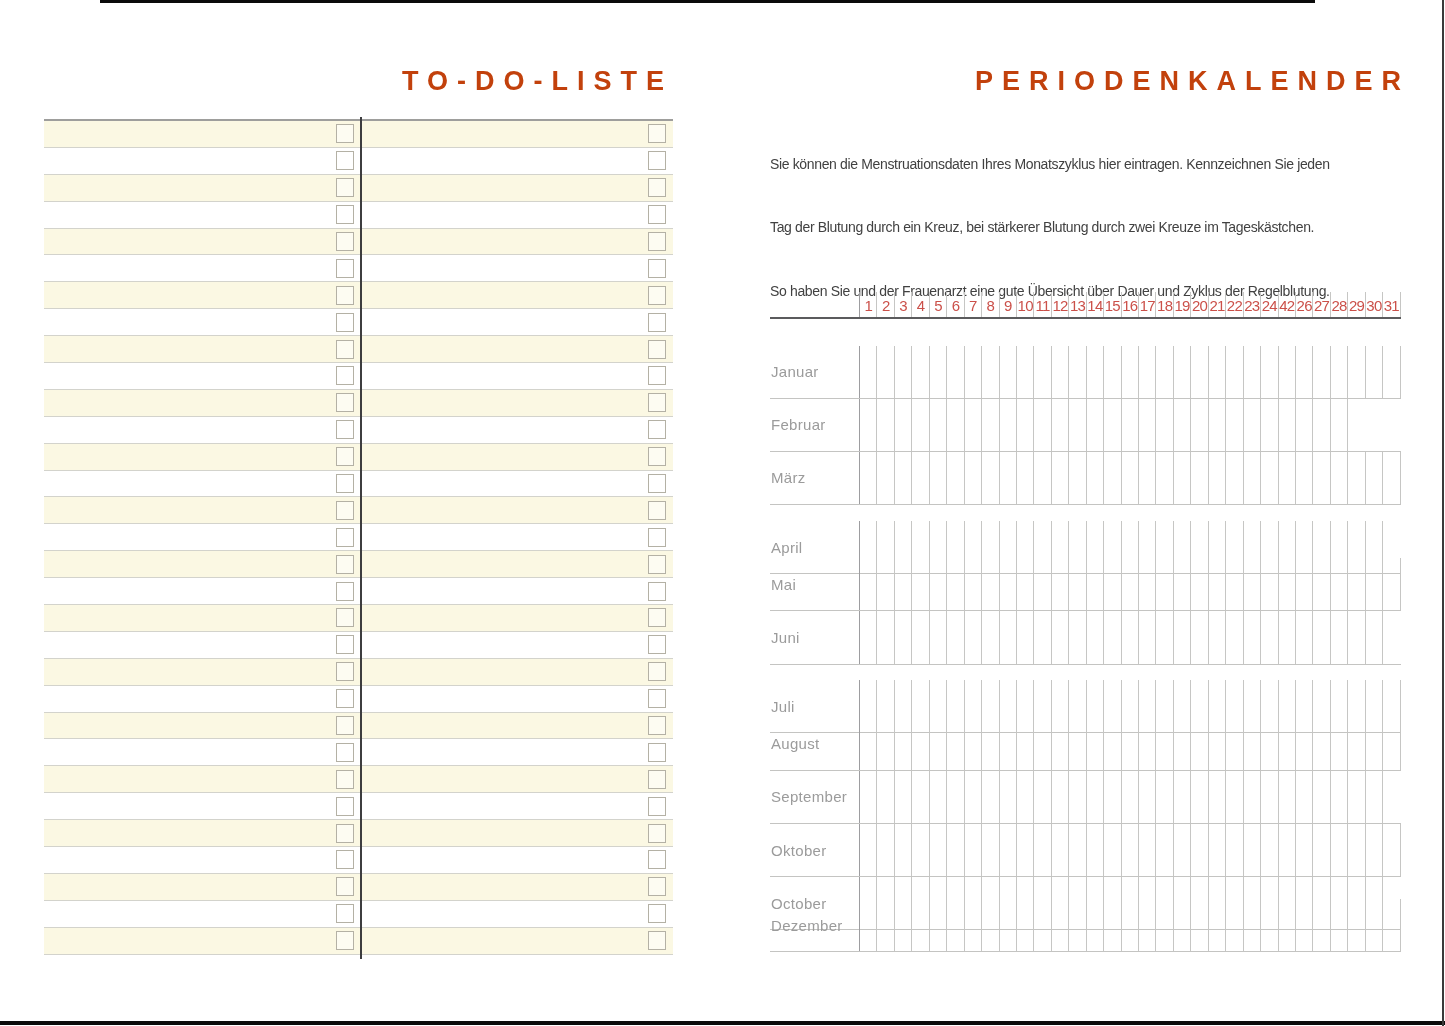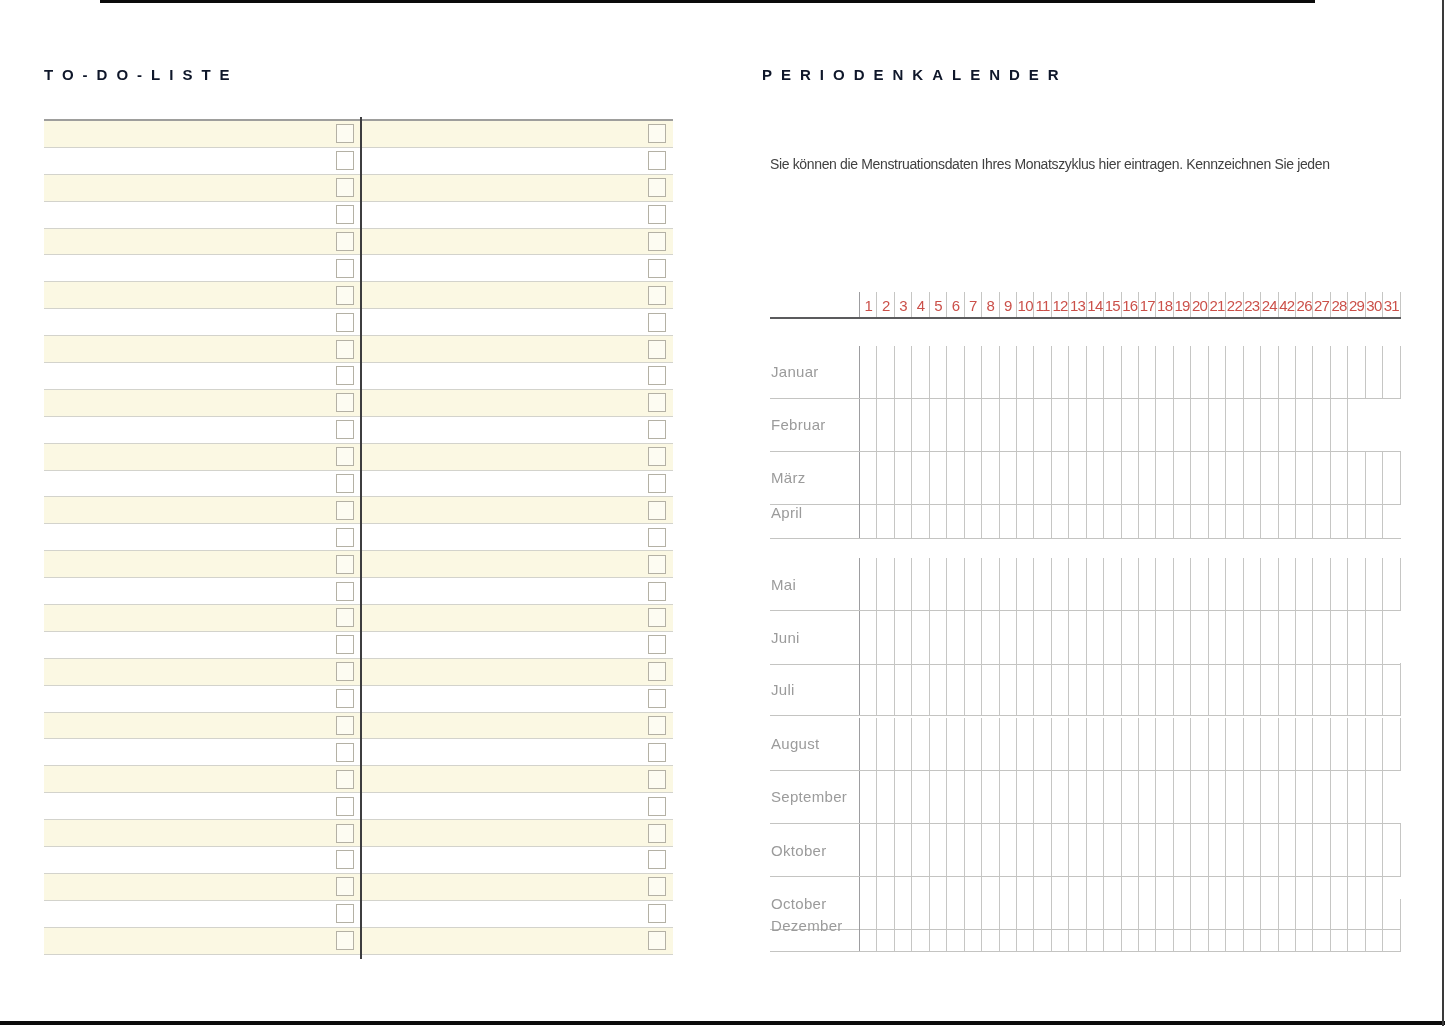--- a/index.html
+++ b/index.html
@@ -6,22 +6,22 @@
   .page{
     position:relative;width:1445px;height:1026px;background:#ffffff;
     font-family:"Liberation Sans",sans-serif;overflow:hidden;
   }
   
   .edge-top{position:absolute;left:100px;top:0;width:1215px;height:3px;background:#0b0b0b;}
   .edge-bottom{position:absolute;left:0;top:1021px;width:1445px;height:4px;background:#0b0b0b;}
   .edge-right{position:absolute;left:1442px;top:0;width:2px;height:1026px;background:#3a3a3a;}
 
   .section-title{
-    position:absolute;top:66px;margin:0;text-align:left;
-    font-size:15px;font-weight:bold;letter-spacing:9px;color:#0f172a;
+    position:absolute;top:66px;margin:0;text-align:right;
+    font-size:27px;font-weight:bold;letter-spacing:9px;color:#c2410c;
   }
   .todo-title{left:44px;width:629px;}
   .period-title{left:762px;width:648px;}
 
   
   .todo-list{
     position:absolute;left:44px;top:119px;width:629px;
     border-top:2px solid #9e9e9c;
   }
   .trow{display:flex;height:26.9px;box-sizing:border-box;border-bottom:1px solid #d3d3cc;background:#ffffff;}
@@ -324,20 +324,22 @@
           </div>
         </div>
       </div>
     <div class="todo-divider"></div>
   </section>
 
   <section>
     <h1 class="section-title period-title">PERIODENKALENDER</h1>
     <div class="intro" id="intro">
         <div class="iline">Sie können die Menstruationsdaten Ihres Monatszyklus hier eintragen. Kennzeichnen Sie jeden</div>
+        <div class="iline">Tag der Blutung durch ein Kreuz, bei stärkerer Blutung durch zwei Kreuze im Tageskästchen.</div>
+        <div class="iline">So haben Sie und der Frauenarzt eine gute Übersicht über Dauer und Zyklus der Regelblutung.</div>
       </div>
     <div class="dayhead" id="dayhead">
         <div class="dnum">1</div>
         <div class="dnum">2</div>
         <div class="dnum">3</div>
         <div class="dnum">4</div>
         <div class="dnum">5</div>
         <div class="dnum">6</div>
         <div class="dnum">7</div>
         <div class="dnum">8</div>
@@ -469,21 +471,21 @@
             <div class="dcell"></div>
             <div class="dcell"></div>
             <div class="dcell"></div>
             <div class="dcell"></div>
             <div class="dcell"></div>
             <div class="dcell"></div>
             <div class="dcell"></div>
             <div class="endtick"></div>
           </div>
         </div>
-        <div class="mrow" style="top: 459px;">
+        <div class="mrow" style="top: 494px;">
           <div class="mlabel">April</div>
           <div class="mcells">
             <div class="dcell"></div>
             <div class="dcell"></div>
             <div class="dcell"></div>
             <div class="dcell"></div>
             <div class="dcell"></div>
             <div class="dcell"></div>
             <div class="dcell"></div>
             <div class="dcell"></div>
@@ -578,21 +580,21 @@
             <div class="dcell"></div>
             <div class="dcell"></div>
             <div class="dcell"></div>
             <div class="dcell"></div>
             <div class="dcell"></div>
             <div class="dcell"></div>
             <div class="dcell"></div>
             <div class="endtick"></div>
           </div>
         </div>
-        <div class="mrow" style="top: 636px;">
+        <div class="mrow" style="top: 653px;">
           <div class="mlabel">Juli</div>
           <div class="mcells">
             <div class="dcell"></div>
             <div class="dcell"></div>
             <div class="dcell"></div>
             <div class="dcell"></div>
             <div class="dcell"></div>
             <div class="dcell"></div>
             <div class="dcell"></div>
             <div class="dcell"></div>

